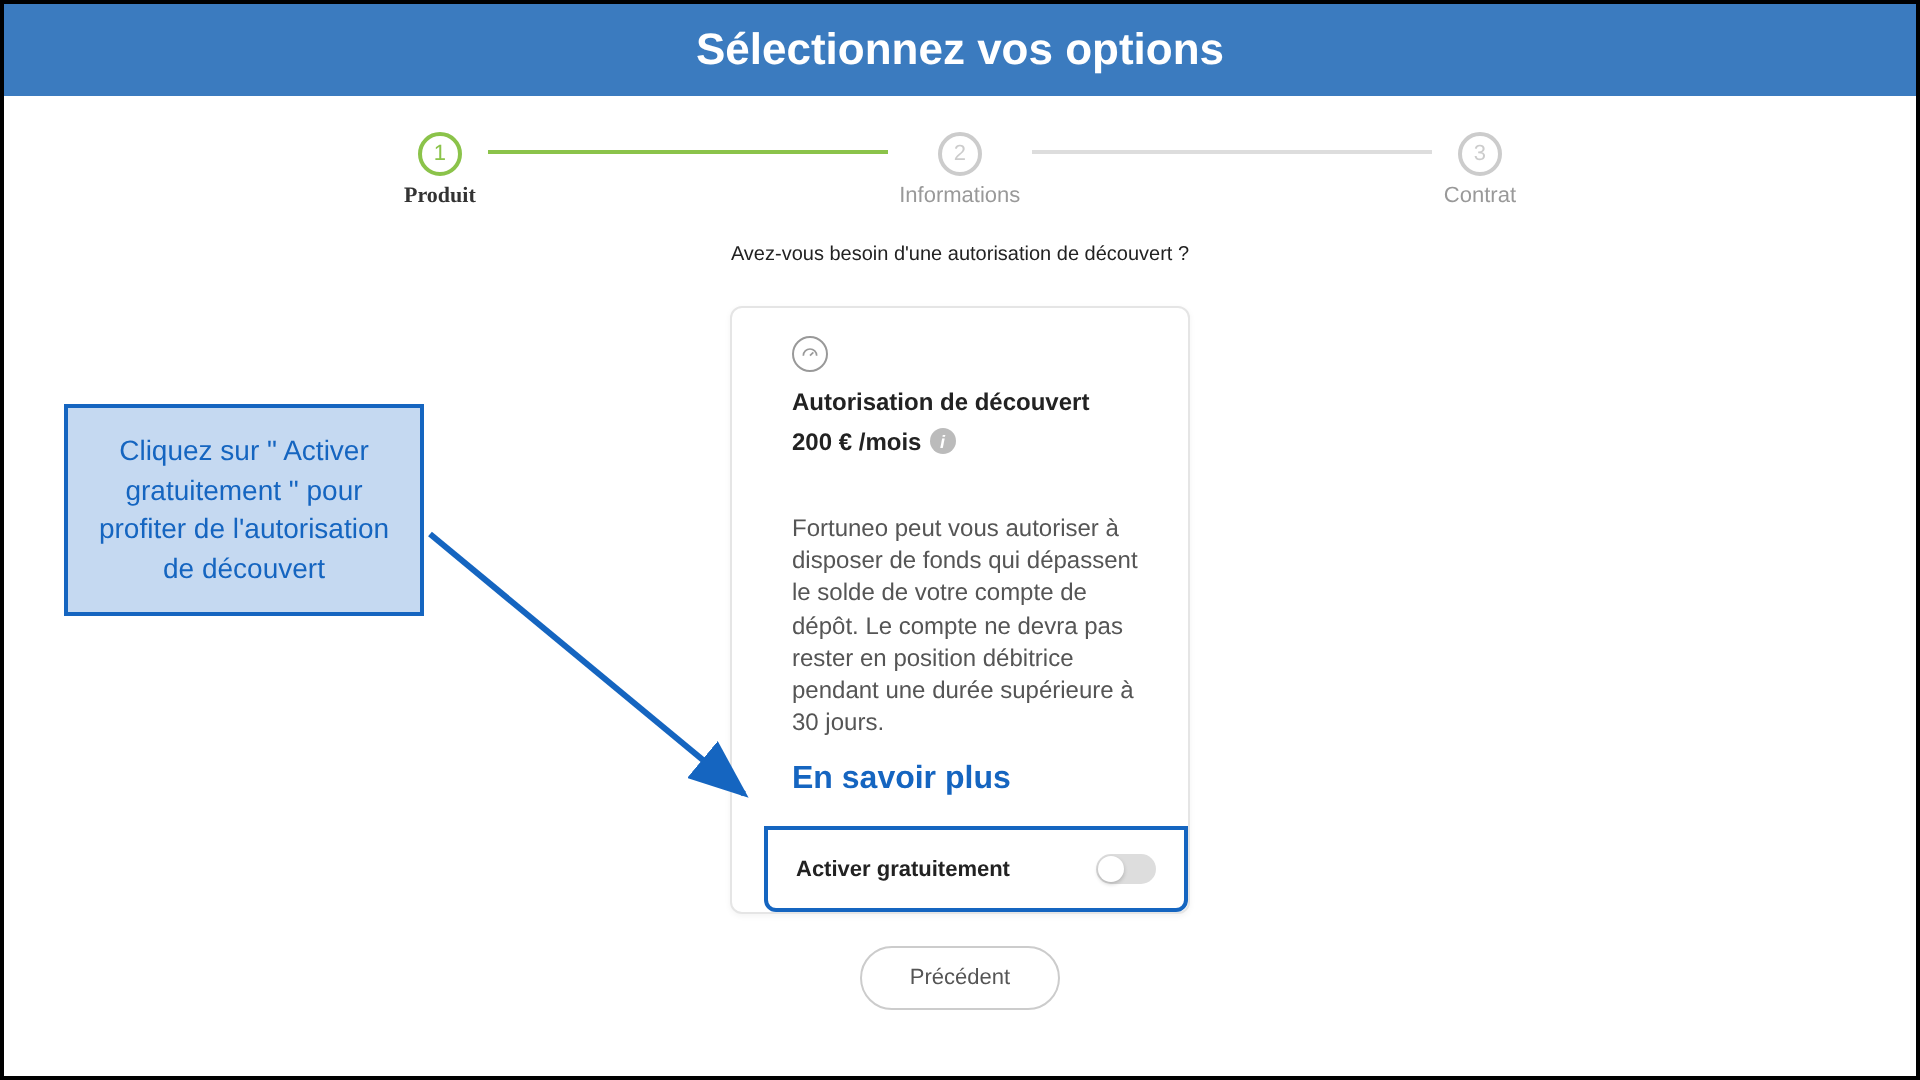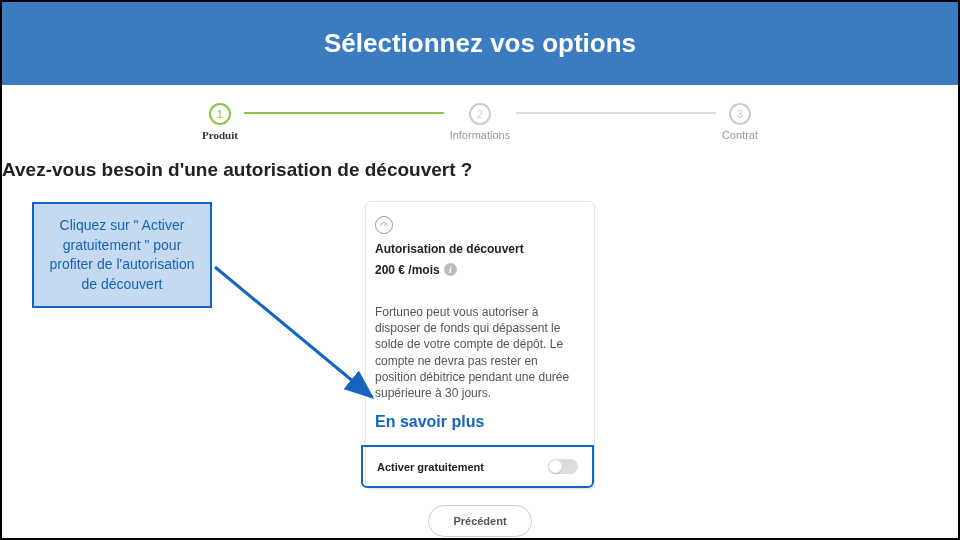--- a/index.html
+++ b/index.html
@@ -1,42 +1,42 @@
 <!DOCTYPE html>
 <html><head>
 <meta charset="utf-8">
 <style>
   * { box-sizing: border-box; margin: 0; padding: 0; }
   body { font-family: Arial, Helvetica, sans-serif; background: #fff; }
   .frame { width: 960px; height: 540px; border: 2px solid #000; position: relative; margin: 0; background: #fff; overflow: hidden; }
-  .header-bar { background: #3b7bbf; color: #fff; text-align: center; padding: 26px 0; font-size: 26px; font-weight: bold; }
+  .header-bar { background: #3b7bbf; color: #fff; text-align: center; padding: 10px 0; font-size: 22px; font-weight: bold; }
   .stepper { display: flex; justify-content: center; align-items: center; margin-top: 18px; padding: 0 200px; }
   .step { display: flex; flex-direction: column; align-items: center; position: relative; }
   .step-circle { width: 22px; height: 22px; border-radius: 50%; border: 2px solid #ccc; display: flex; align-items: center; justify-content: center; font-size: 11px; color: #ccc; background: #fff; }
   .step-circle.active { border-color: #8bc34a; color: #8bc34a; }
   .step-label { font-size: 11px; color: #999; margin-top: 4px; }
   .step-label.active { color: #333; font-weight: bold; font-family: Liberation Serif, serif; }
   .connector { flex: 1; height: 2px; background: #ddd; margin: 0 6px; position: relative; top: -9px; }
   .connector.done { background: #8bc34a; }
-  .question { font-size: 19px; font-weight: bold; color: #222; margin-top: 18px; }
-  .card { width: 230px; margin: 20px auto 0 auto; border: 1px solid #e5e5e5; border-radius: 6px; padding: 14px 14px 0 9px; background: #fff; box-shadow: 0 1px 3px rgba(0,0,0,0.05); }
+  .question { text-align: center; font-size: 10px; font-weight: normal; color: #222; margin-top: 18px; }
+  .card { width: 230px; margin: 20px auto 0 auto; border: 1px solid #e5e5e5; border-radius: 6px; padding: 14px 14px 0 30px; background: #fff; box-shadow: 0 1px 3px rgba(0,0,0,0.05); }
   .card-icon { width: 18px; height: 18px; border: 1.5px solid #999; border-radius: 50%; display: flex; align-items: center; justify-content: center; margin-bottom: 8px; }
   .card-icon svg { width: 10px; height: 10px; }
   .card-title { font-size: 12px; font-weight: bold; color: #222; margin-bottom: 4px; }
   .card-price { font-size: 12px; font-weight: bold; color: #222; display: inline-flex; align-items: flex-start; gap: 4px; }
   .info-icon { display: inline-flex; width: 13px; height: 13px; border-radius: 50%; background: #bbb; color: #fff; font-size: 9px; align-items: center; justify-content: center; font-style: italic; font-weight: bold; }
   .card-sub { font-size: 9px; color: #555; margin-top: 4px; line-height: 1.35; }
   .card-desc { font-size: 12px; color: #555; margin-top: 26px; line-height: 1.35; }
   .card-link { font-size: 16px; color: #1565c0; font-weight: bold; margin-top: 12px; display: block; cursor: pointer; }
   .toggle-row { margin: 14px -14px 0 -14px; padding: 12px 14px; border-top: 1px solid #eee; display: flex; align-items: center; justify-content: space-between; border: 2.5px solid #1565c0; border-bottom-left-radius: 6px; border-bottom-right-radius: 6px; }
   .toggle-label { font-size: 11px; font-weight: bold; color: #222; }
   .toggle { width: 30px; height: 15px; background: #ddd; border-radius: 10px; position: relative; cursor: pointer; }
   .toggle-knob { width: 13px; height: 13px; background: #fff; border-radius: 50%; position: absolute; top: 1px; left: 1px; box-shadow: 0 1px 2px rgba(0,0,0,0.2); }
   .buttons { display: flex; justify-content: center; gap: 16px; margin-top: 16px; }
-  .btn { padding: 9px 24px; border-radius: 22px; font-size: 11px; font-weight: bold; cursor: pointer; border: none; }
+  .btn { padding: 9px 24px; border-radius: 22px; font-size: 11px; font-weight: normal; cursor: pointer; border: none; }
   .btn-prev { background: #fff; border: 1px solid #ccc; color: #555; }
   .btn-next { background: #8bc34a; color: #fff; padding: 9px 34px; }
   .callout { position: absolute; left: 30px; top: 200px; width: 180px; background: #c5d9f1; border: 2.5px solid #1565c0; padding: 12px 8px; text-align: center; color: #1565c0; font-size: 14px; line-height: 1.4; }
   .arrow-svg { position: absolute; left: 210px; top: 260px; pointer-events: none; }
 </style>
 </head>
 <body>
 
 <div class="frame">
   <div class="header-bar">

